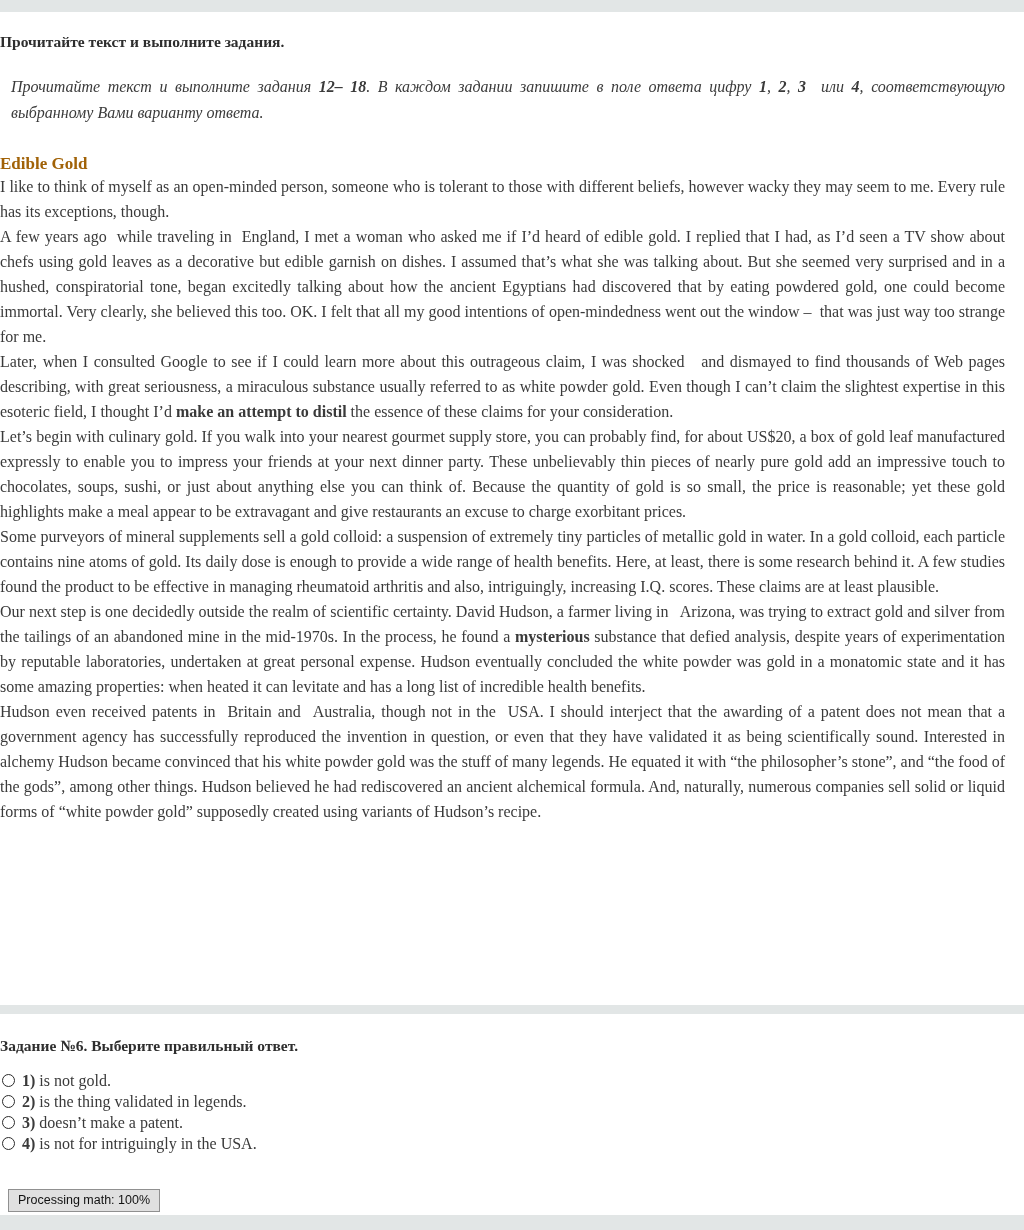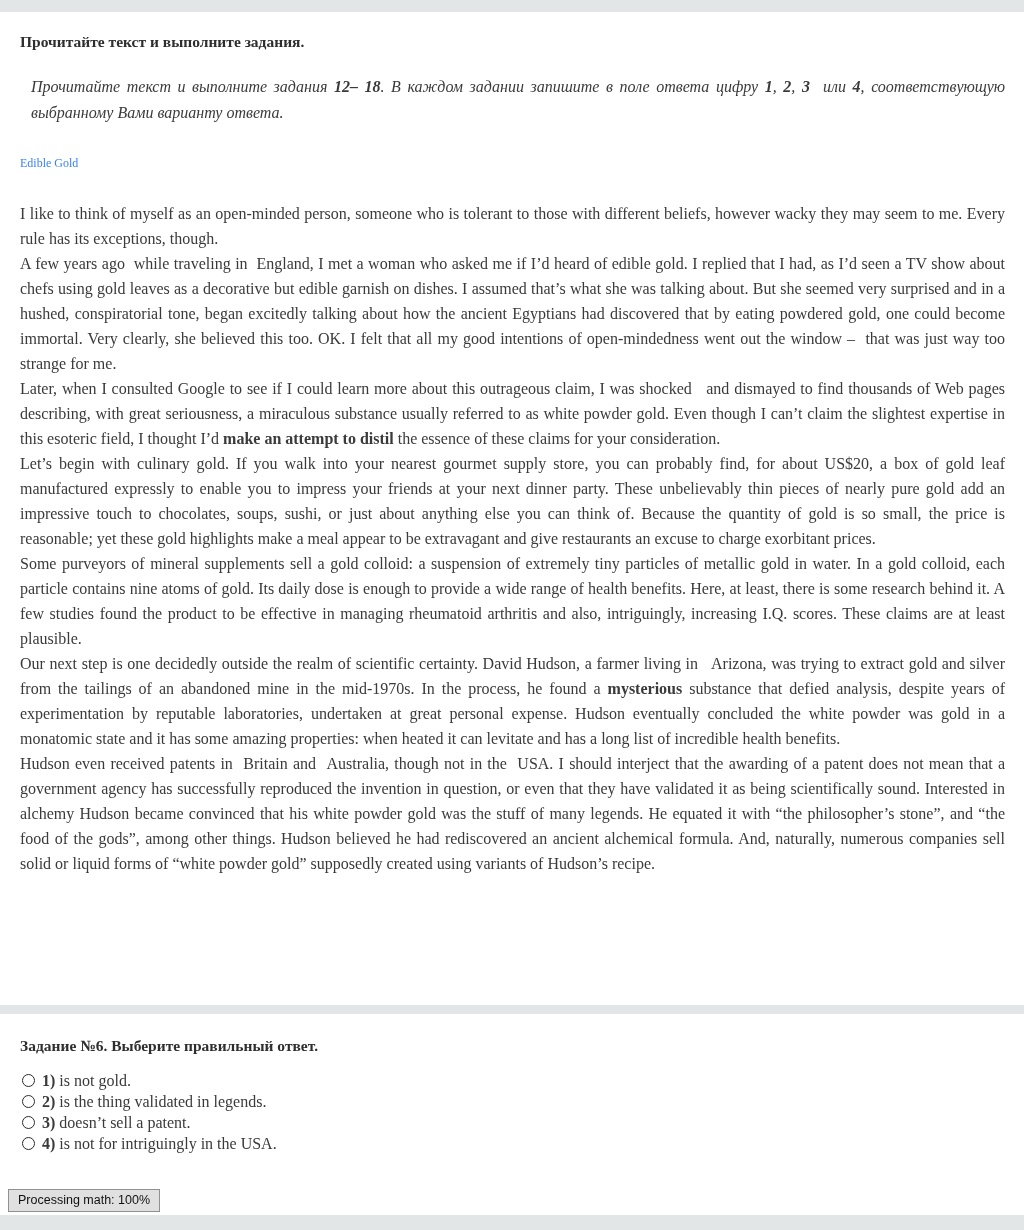--- a/index.html
+++ b/index.html
@@ -9,21 +9,20 @@
     height: 1230px;
     background: #e2e6e6;
     position: relative;
     overflow: hidden;
     font-family: "Liberation Serif", "DejaVu Serif", serif;
     color: #333333;
   }
   .card {
     background: #ffffff;
     width: 1024px;
-    padding-left: 20px;
     padding-right: 19px;
   }
   .card-reading {
     margin-top: 12px;
     height: 993px;
     padding-top: 19px;
   }
   .section-gap {
     height: 9px;
     background: #e2e6e6;
@@ -42,27 +41,27 @@
   .instruction {
     margin: 22px 0 0 11px;
     font-style: italic;
     font-size: 16px;
     line-height: 26px;
     text-align: justify;
     color: #3a3a3a;
   }
   .b { font-weight: bold; }
   h3.text-title {
-    font-size: 12px;
-    font-weight: normal;
-    color: #3b82f6;
+    font-size: 17px;
+    font-weight: bold;
+    color: #a16207;
     margin: 27px 0 0 0;
     line-height: 21px;
   }
-  .reading-text { margin-top: 27px; }
+  .reading-text { }
   .reading-text p {
     margin: 0;
     font-size: 16px;
     line-height: 25px;
     text-align: justify;
     color: #3a3a3a;
   }
   .question {
     margin: 22px 0 0 0;
     font-size: 16px;
@@ -131,21 +130,21 @@
       <span> is not gold.</span>
     </label>
     <label class="option">
       <span class="radio"></span>
       <span class="opt-num">2)</span>
       <span> is the thing validated in legends.</span>
     </label>
     <label class="option">
       <span class="radio"></span>
       <span class="opt-num">3)</span>
-      <span> doesn’t sell a patent.</span>
+      <span> doesn’t make a patent.</span>
     </label>
     <label class="option">
       <span class="radio"></span>
       <span class="opt-num">4)</span>
       <span> is not for intriguingly in the USA.</span>
     </label>
   </div>
 </section>
 
 <div class="mathjax-status">Processing math: 100%</div>

